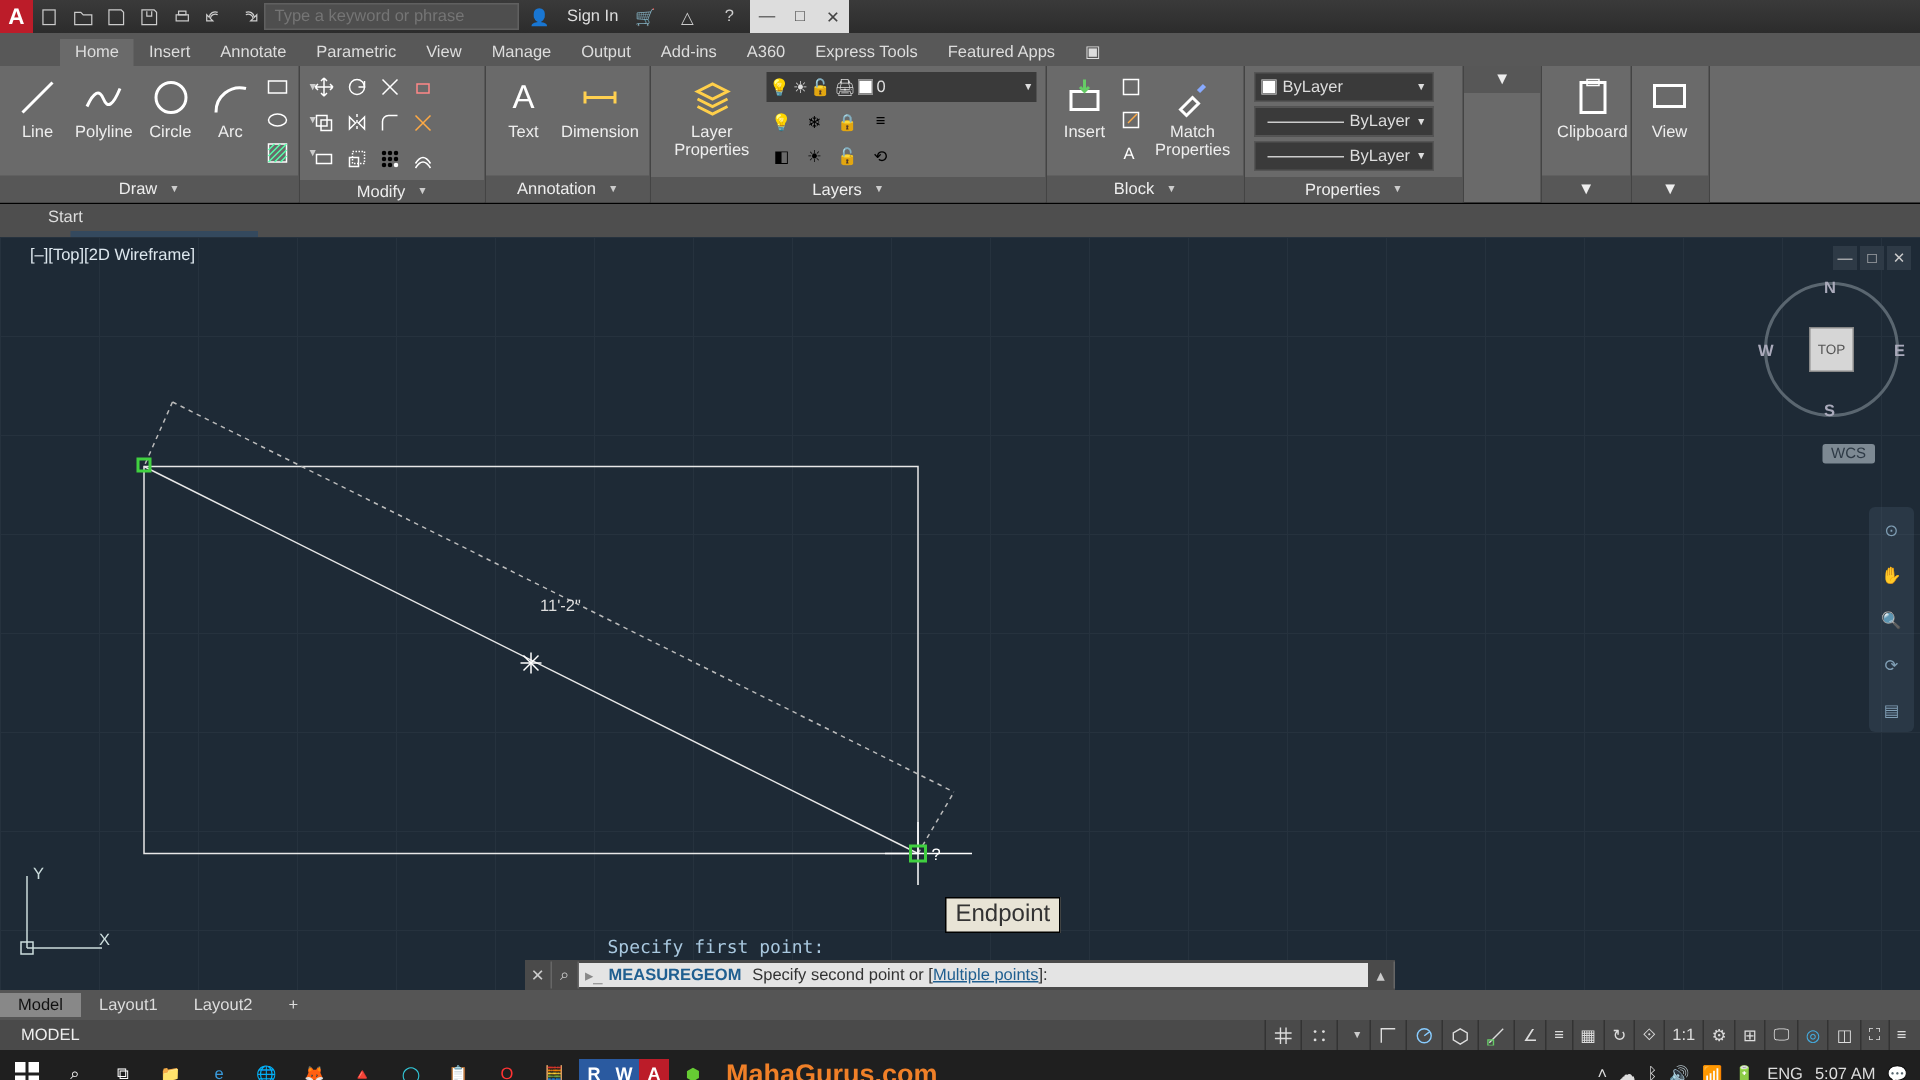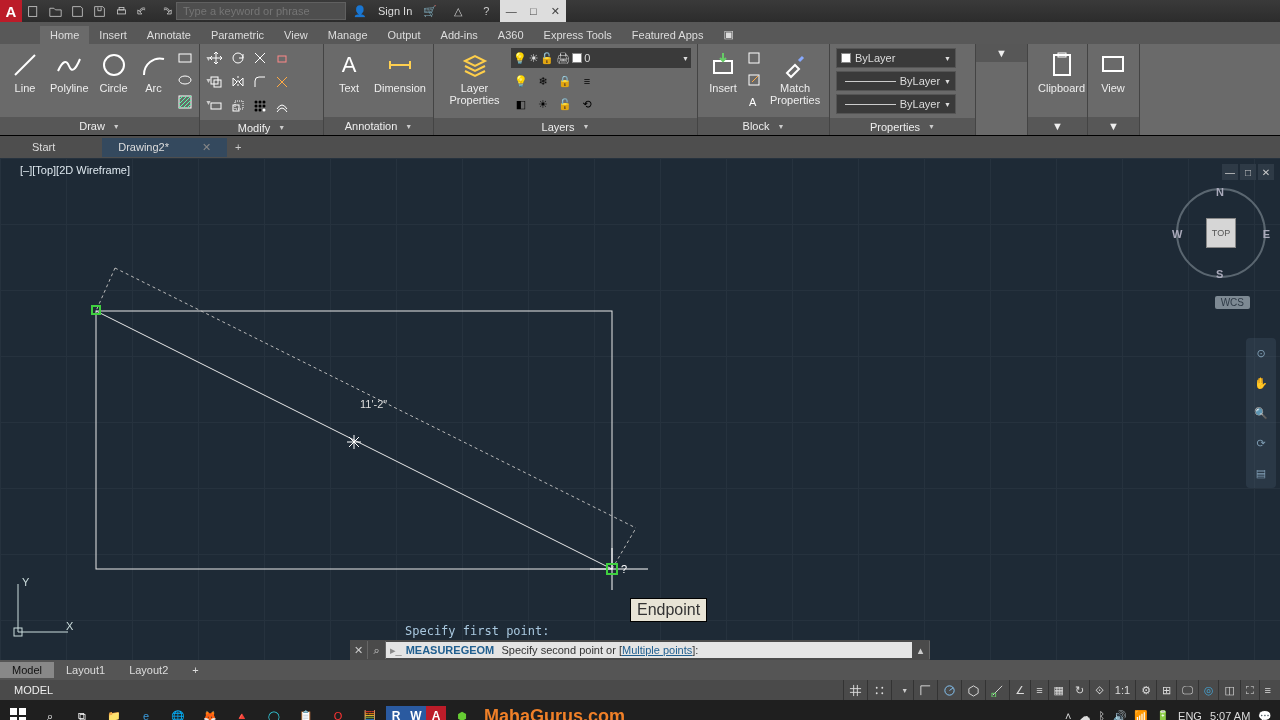--- a/index.html
+++ b/index.html
@@ -34,21 +34,21 @@
 .smbtn { width:20px; height:20px; display:flex; align-items:center; justify-content:center; }
 .smbtn svg{width:14px;height:14px;}
 .col { display:flex; flex-direction:column; gap:2px; }
 .row { display:flex; gap:2px; }
 .propdd { width:120px; height:20px; background:#3a3a3a; color:#ddd; font-size:10px; display:flex; align-items:center; padding:0 4px; border:1px solid #555; }
 .laydd { width:120px; height:20px; background:#3a3a3a; color:#ddd; display:flex; align-items:center; padding:0 2px; gap:2px; }
 .arrow-dn::after { content:"▼"; font-size:7px; margin-left:4px; color:#ccc; }
 .lineprev { flex:1; height:0; border-top:1px solid #ccc; margin:0 4px;}
 
 
-.filetabs { height:22px; background:#4e4e4e; display:flex; align-items:center; padding-left:16px; }
+.filetabs { height:22px; background:#4e4e4e; display:flex; align-items:flex-start; padding-left:16px;flex-direction:column; }
 .filetabs .ftab { padding:3px 16px; font-size:11px; color:#ddd; }
 .filetabs .ftab.active { background:#34495e;margin-left:31px; }
 .filetabs .plus { width:22px; height:22px; display:flex; align-items:center; justify-content:center; color:#ccc;}
 
 
 .canvas { position:relative; width:1280px; height:502px; background:#1e2a36; }
 .canvas .grid { position:absolute; inset:0; background-image:
   linear-gradient(#26323e 1px,transparent 1px),
   linear-gradient(90deg,#26323e 1px,transparent 1px);
   background-size:66px 66px; }

